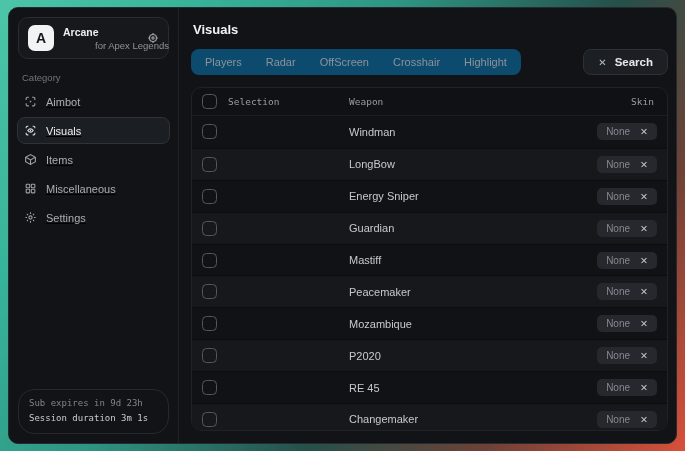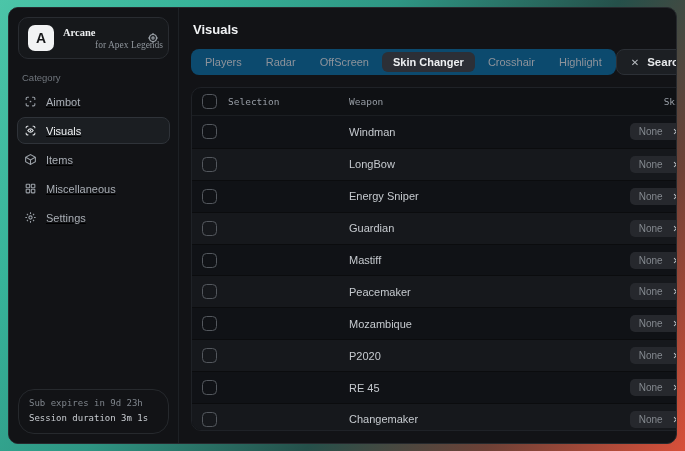--- a/index.html
+++ b/index.html
@@ -16,21 +16,21 @@
   
   .sidebar{ width:170px; flex:0 0 170px; border-right:1px solid #1e2125;
     display:flex; flex-direction:column; background:#121316; }
   .side-card{
     margin:9px 9px 0 9px; padding:7px 9px; border:1px solid #292c31;
     border-radius:10px; background:#16181b; display:flex; align-items:center; gap:9px;
   }
   .logo{ width:26px; height:26px; border-radius:7px; background:#f2f3f4;
     color:#17181a; font-weight:bold; font-size:14px; display:flex;
     align-items:center; justify-content:center; }
-  .side-card .txt{ flex:1; min-width:0;font-family:Liberation Serif, serif; }
+  .side-card .txt{ flex:1; min-width:0; }
   .app-name{ font-size:10.5px; font-weight:bold; color:#eceef0; }
   .app-sub{ font-size:9.5px; color:#8e949b; margin-top:2px; white-space:nowrap;padding-left:32px; }
   .gear-mini{ color:#9aa0a7; flex:0 0 auto; display:flex; }
   .cat-label{ font-size:9.5px; color:#70767d; margin:13px 0 4px 13px; }
   .nav{ display:flex; flex-direction:column;text-decoration:underline; }
   .nav-item{ display:flex; align-items:center; gap:9px; height:27px;
     margin:1px 8px; padding:0 6px; border:1px solid transparent; border-radius:8px;
     color:#a9aeb5; font-size:11px; cursor:default; }
   .nav-item .ic{ width:13px; display:flex; color:#9aa0a7; }
   .nav-item.active{ background:#1b1e22; border-color:#2f3339; color:#eef0f2; }
@@ -162,21 +162,20 @@
   </div>
 
   <div class="main">
     <div class="main-title">Visuals</div>
 
     <div class="bar">
       <div class="tabs">
         <div class="tab">Players</div>
         <div class="tab">Radar</div>
         <div class="tab">OffScreen</div>
-        <div class="tab active">Skin Changer</div>
         <div class="tab">Crosshair</div>
         <div class="tab">Highlight</div>
       </div>
       <div class="search-btn">
         <span class="x">✕</span>
         <span>Search</span>
       </div>
     </div>
 
     <div class="table">

